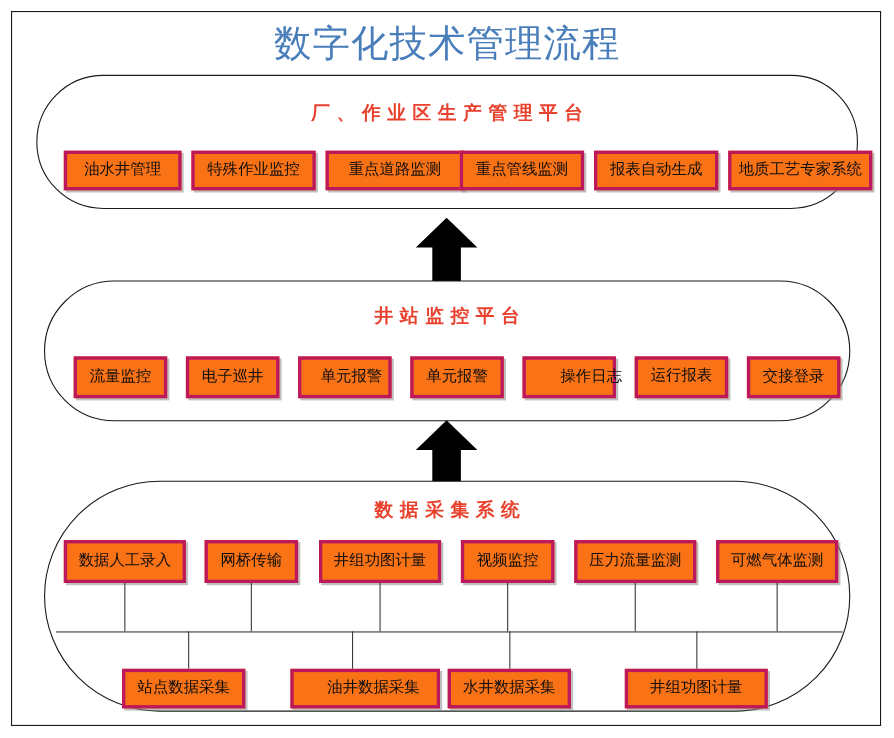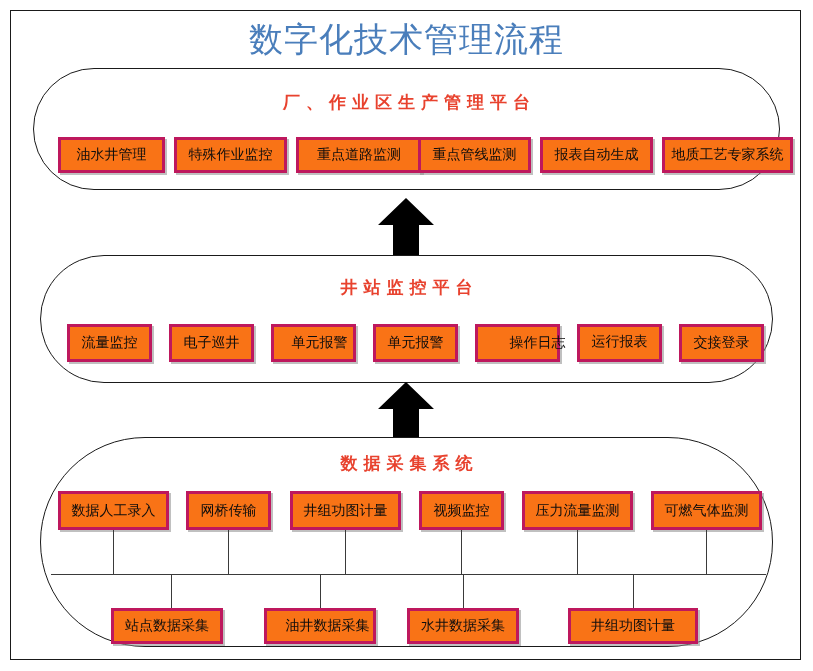--- a/index.html
+++ b/index.html
@@ -195,18 +195,18 @@
     <div class="vline" style="left:665px; top:92px; height:44px;"></div>
 
     <div class="busline" style="left:10px; top:136px; width:715px;"></div>
 
     <div class="vline" style="left:130px; top:136px; height:34px;"></div>
     <div class="vline" style="left:279px; top:136px; height:34px;"></div>
     <div class="vline" style="left:422px; top:136px; height:34px;"></div>
     <div class="vline" style="left:592px; top:136px; height:34px;"></div>
 
     <div class="node" style="left:70px;  top:170px; width:112px; height:36px;">站点数据采集</div>
-    <div class="node" style="left:223px; top:170px; width:112px; height:36px;padding-left:15px;">油井数据采集</div>
+    <div class="node" style="left:223px; top:170px; width:136px; height:36px;padding-left:15px;">油井数据采集</div>
     <div class="node" style="left:366px; top:170px; width:112px; height:36px;">水井数据采集</div>
     <div class="node" style="left:527px; top:170px; width:130px; height:36px;">井组功图计量</div>
   </div>
 
 </div>
 
 </body></html>

